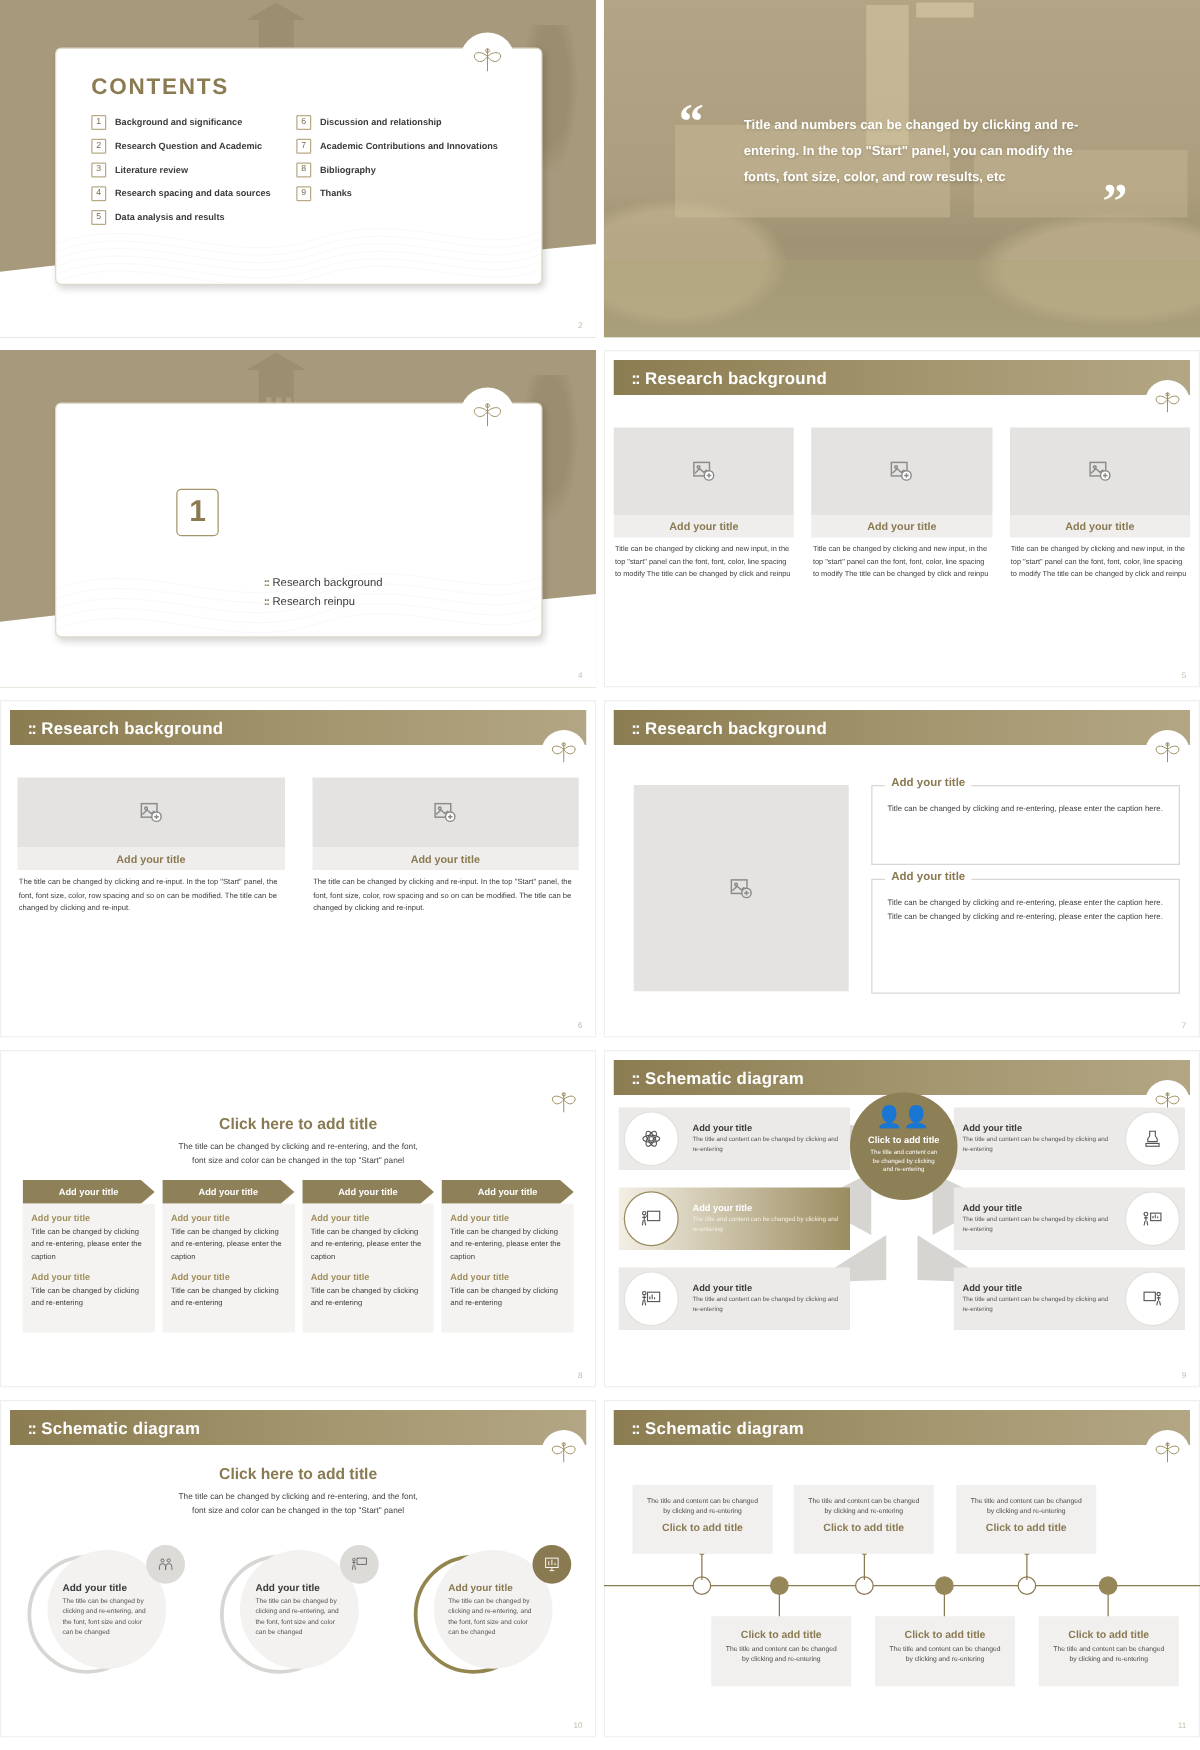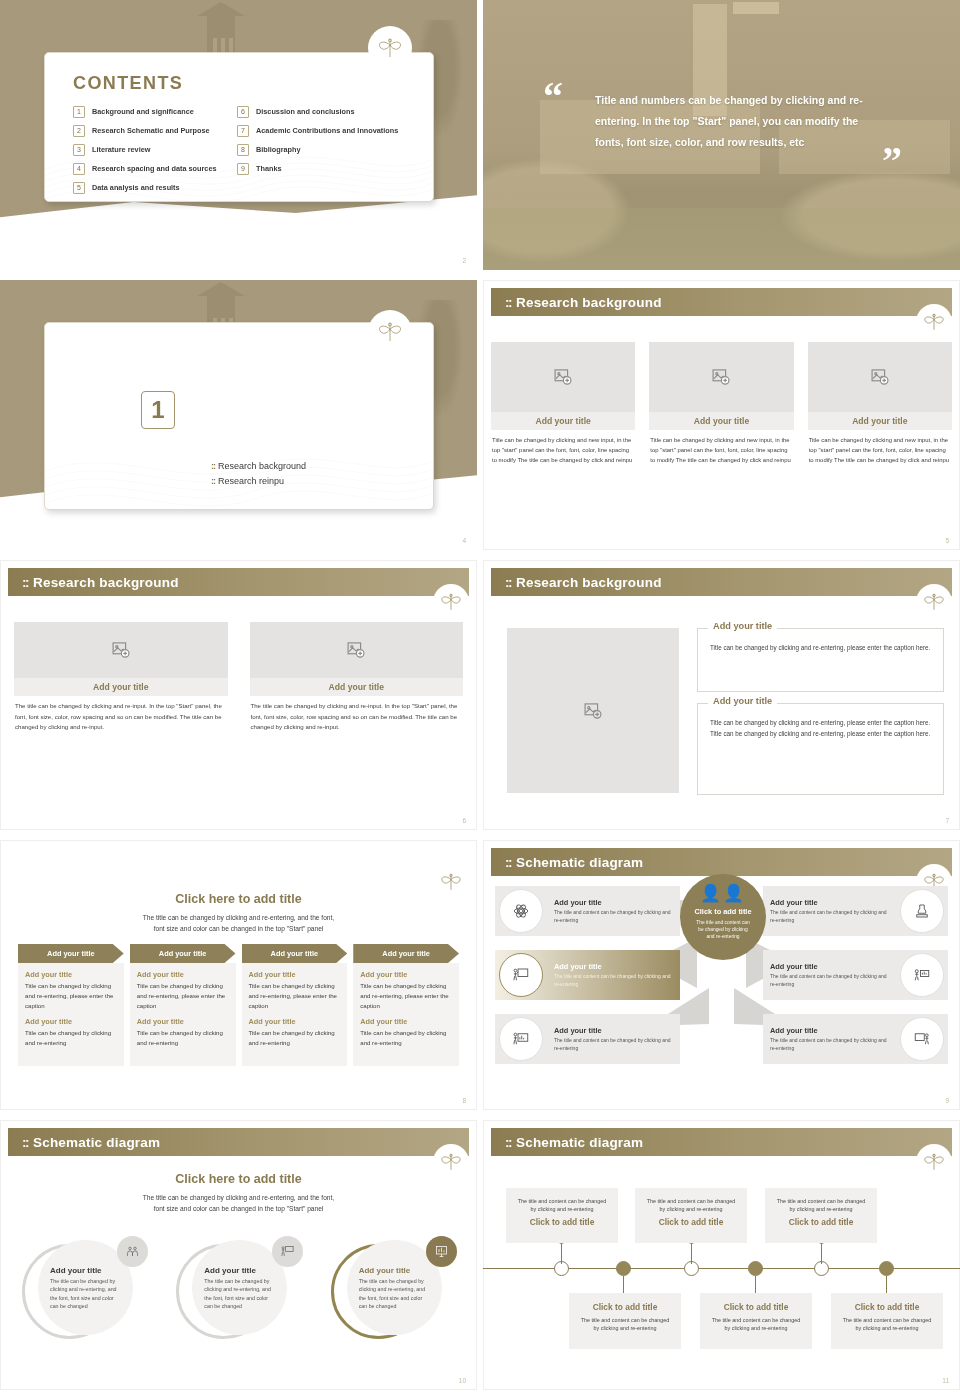--- a/index.html
+++ b/index.html
@@ -42,21 +42,21 @@
   }
   .bldg .tower { position:absolute; left:24px; top:14px; width:28px; height:100px; background:#6a5c3d; }
   .bldg .roof  { position:absolute; left:14px; top:2px; width:48px; height:14px;
                  background:#6a5c3d; clip-path: polygon(50% 0, 100% 100%, 0 100%); }
   .bldg .col   { position:absolute; top:38px; width:4px; height:22px; background:#cfc4a8; }
   .tree { position:absolute; right:14px; top:20px; width:46px; height:120px;
           background: radial-gradient(ellipse at 50% 40%, rgba(110,96,62,.28) 0 45%, rgba(110,96,62,0) 70%);
           opacity:.75; }
 
   .card {
-    position:absolute; left:44px; top:52px; width:390px; height:150px;
+    position:absolute; left:44px; top:38px; width:390px; height:190px;
     background:#ffffff; border:1px solid #ded8c8; border-radius:5px;
     box-shadow: 2px 3px 6px rgba(0,0,0,.16);
     overflow:hidden;
   }
   .card .wave{
     position:absolute; left:0; bottom:0; width:100%; height:78px; opacity:.5;
   }
   .emblem {
     position:absolute; width:44px; height:44px; border-radius:50%;
     background:#ffffff; display:flex; align-items:center; justify-content:center;
@@ -277,39 +277,39 @@
       <div class="contents-title">CONTENTS</div>
 
       <div class="toc">
         <div class="toc-col">
           <div class="toc-item">
             <span class="toc-num">1</span>
             <span class="toc-label">Background and significance</span>
           </div>
           <div class="toc-item">
             <span class="toc-num">2</span>
-            <span class="toc-label">Research Schematic and Purpose</span>
+            <span class="toc-label">Research Question and Academic</span>
           </div>
           <div class="toc-item">
             <span class="toc-num">3</span>
             <span class="toc-label">Literature review</span>
           </div>
           <div class="toc-item">
             <span class="toc-num">4</span>
             <span class="toc-label">Research spacing and data sources</span>
           </div>
           <div class="toc-item">
             <span class="toc-num">5</span>
             <span class="toc-label">Data analysis and results</span>
           </div>
         </div>
         <div class="toc-col">
           <div class="toc-item">
             <span class="toc-num">6</span>
-            <span class="toc-label">Discussion and conclusions</span>
+            <span class="toc-label">Discussion and relationship</span>
           </div>
           <div class="toc-item">
             <span class="toc-num">7</span>
             <span class="toc-label">Academic Contributions and Innovations</span>
           </div>
           <div class="toc-item">
             <span class="toc-num">8</span>
             <span class="toc-label">Bibliography</span>
           </div>
           <div class="toc-item">

